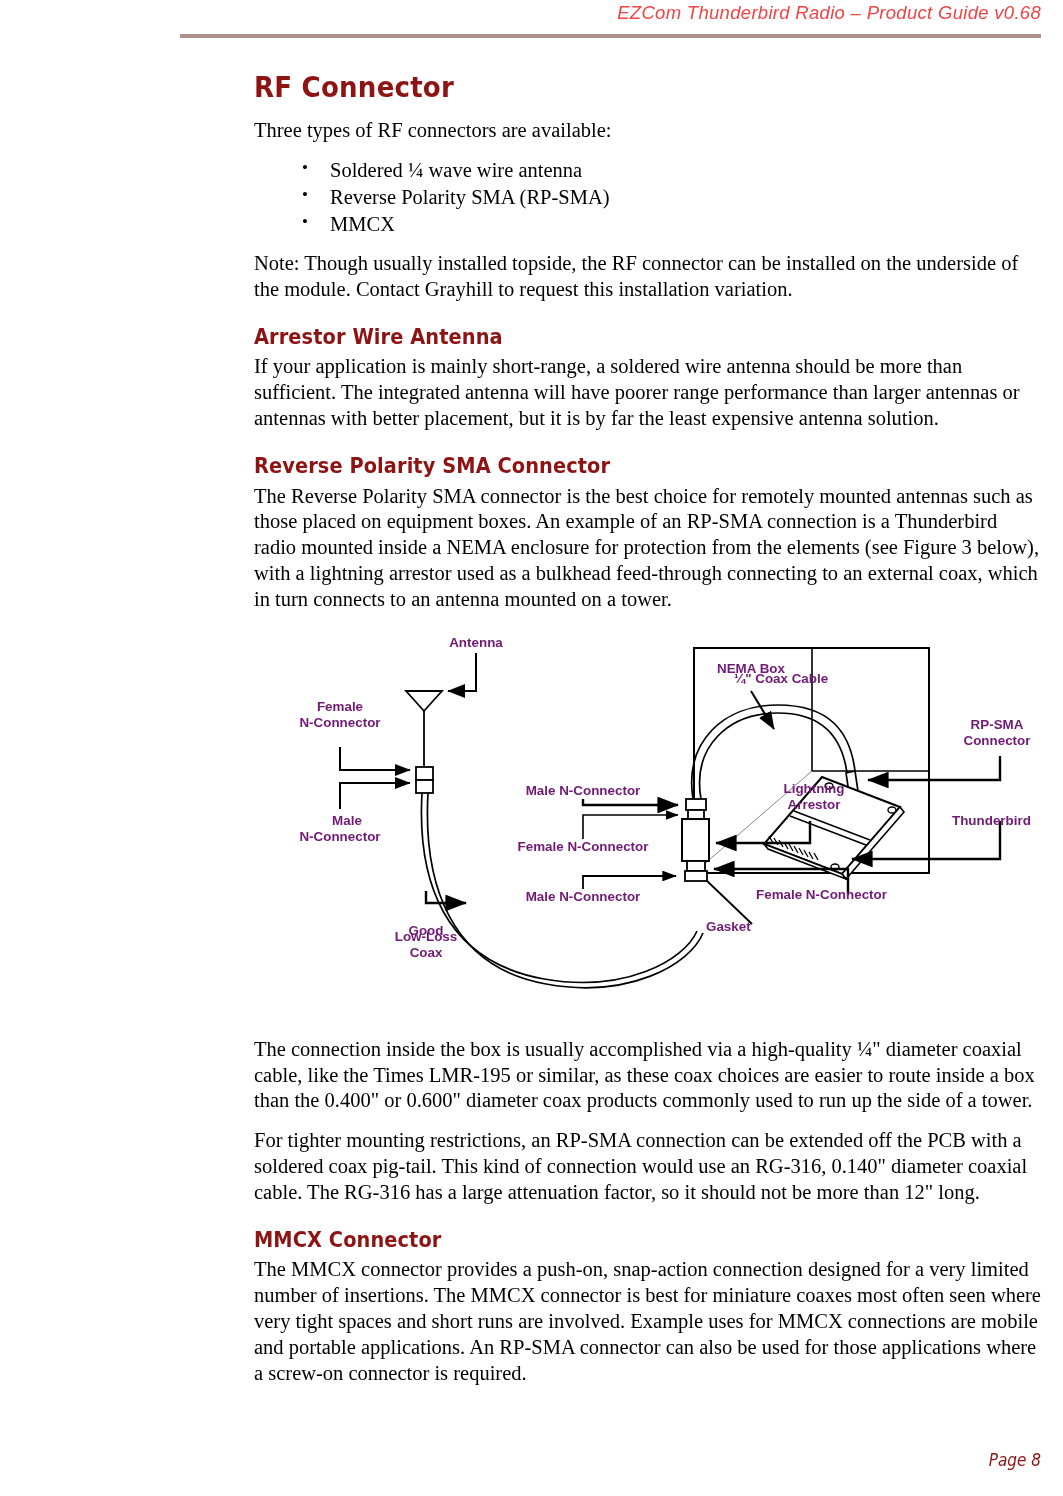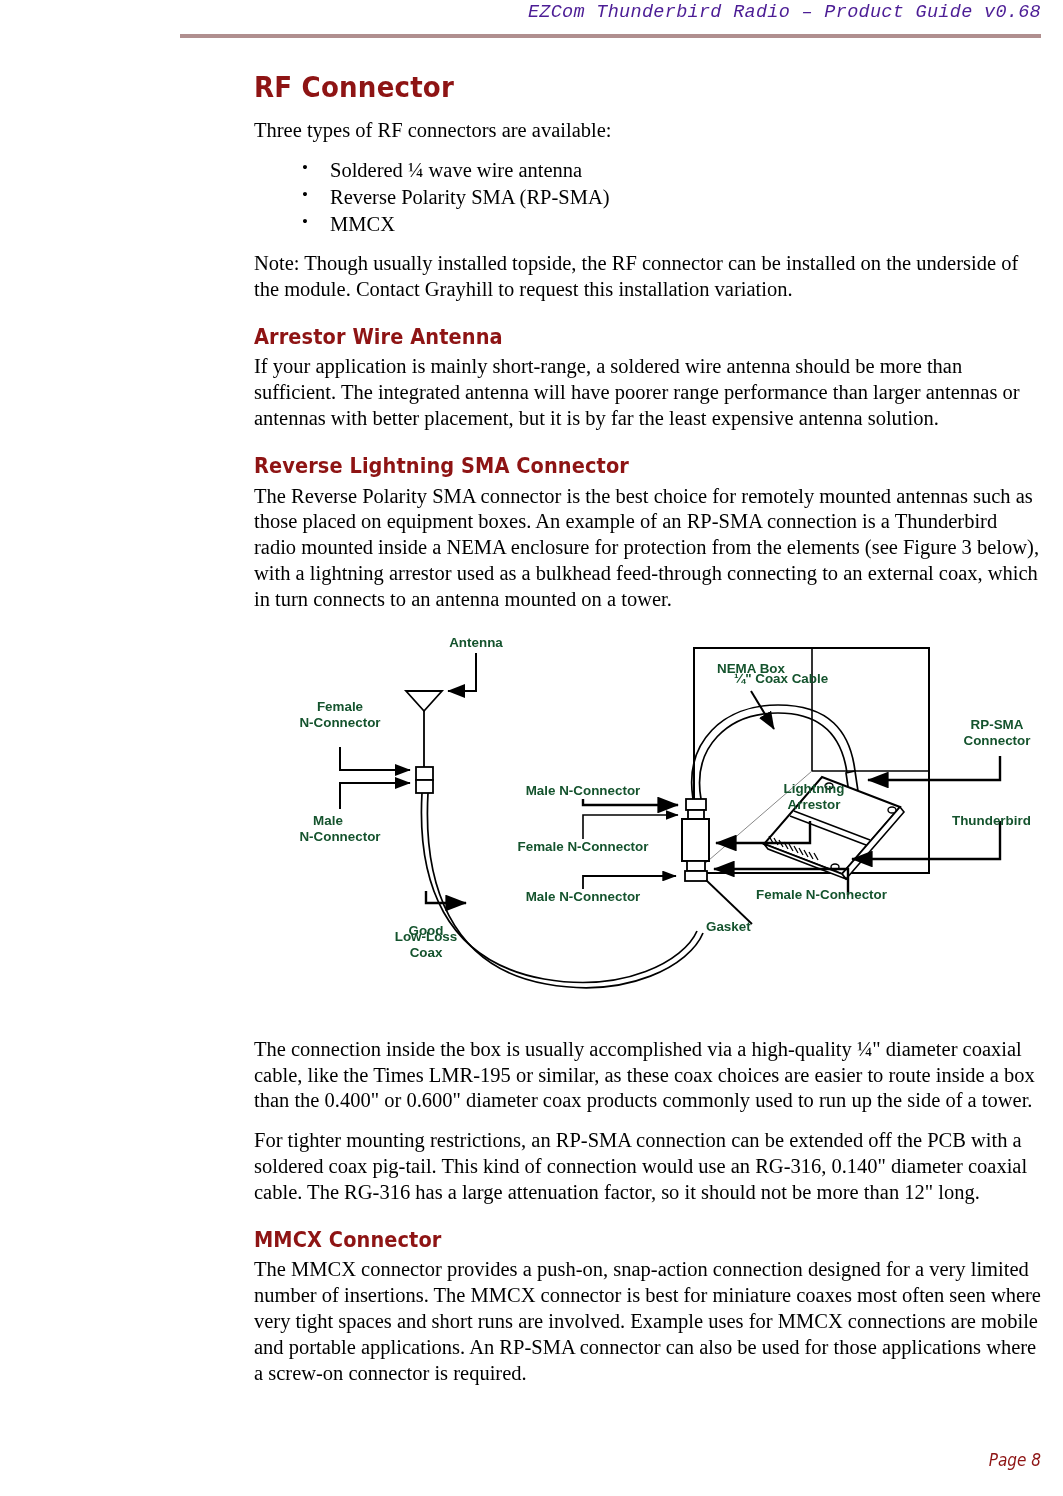--- a/index.html
+++ b/index.html
@@ -21,25 +21,25 @@
     position: absolute;
     top: 0;
     left: 0;
     width: 1063px;
     height: 48px;
   }
   #header-title {
     position: absolute;
     right: 22px;
     top: 2px;
-    font-family: Liberation Mono, monospace;
+    font-family: Liberation Sans, sans-serif;
     font-style: italic;
     font-size: 18.5px;
     letter-spacing: 0.3px;
-    color: #4c1d95;
+    color: #ef4444;
     white-space: nowrap;
   }
   #header-rule {
     position: absolute;
     left: 180px;
     top: 34px;
     width: 861px;
     height: 4px;
     background: #b08f8f;
   }
@@ -109,21 +109,21 @@
     font-size: 20.5px;
     margin: 6px 0 22px 0;
   }
 
   .fig-label {
     position: absolute;
     font-family: "Liberation Sans", "DejaVu Sans", sans-serif;
     font-weight: bold;
     font-size: 13.4px;
     line-height: 1.18;
-    color: #14532d;
+    color: #701a75;
     white-space: nowrap;
   }
   .fig-label.ctr { text-align: center; }
 
   
   #page-footer {
     position: absolute;
     left: 0;
     bottom: 16px;
     width: 1063px;
@@ -173,21 +173,21 @@
       <span class="bullet">•</span>
       <span>MMCX</span>
     </li>
   </ul>
 
   <p class="doc-p">Note:  Though usually installed topside, the RF connector can be installed on the underside of the module.  Contact Grayhill to request this installation variation.</p>
 
   <h2 class="doc-h2">Arrestor Wire Antenna</h2>
   <p class="doc-p">If your application is mainly short-range, a soldered wire antenna should be more than sufficient.  The integrated antenna will have poorer range performance than larger antennas or antennas with better placement, but it is by far the least expensive antenna solution.</p>
 
-  <h2 class="doc-h2">Reverse Lightning SMA Connector</h2>
+  <h2 class="doc-h2">Reverse Polarity SMA Connector</h2>
   <p class="doc-p">The Reverse Polarity SMA connector is the best choice for remotely mounted antennas such as those placed on equipment boxes.  An example of an RP-SMA connection is a Thunderbird radio mounted inside a NEMA enclosure for protection from the elements (see Figure 3 below), with a lightning arrestor used as a bulkhead feed-through connecting to an external coax, which in turn connects to an antenna mounted on a tower.</p>
 
   <div id="figure-block">
 
     <svg width="788" height="400" viewBox="0 0 788 400">
       <defs>
         <marker id="ah" markerWidth="9" markerHeight="7" refX="8.6" refY="3.5" orient="auto">
           <path d="M0,0 L9,3.5 L0,7 z" fill="#000"></path>
         </marker>
         <marker id="ahs" markerWidth="8" markerHeight="6" refX="7.6" refY="3" orient="auto">
@@ -277,21 +277,21 @@
 
       <path d="M746,190 L746,228 L598,228" fill="none" stroke="#000" stroke-width="2.4" marker-end="url(#ah)"></path>
     </svg>
 
     
     <div class="fig-label ctr" style="left:176px; top:4px; width:92px;">Antenna</div>
 
     <div class="fig-label ctr" style="left:20px; top:68px; width:132px;">Female</div>
     <div class="fig-label ctr" style="left:20px; top:84px; width:132px;">N-Connector</div>
 
-    <div class="fig-label ctr" style="left:8px; top:182px; width:132px;">Male</div>
+    <div class="fig-label ctr" style="left:27px; top:182px; width:132px;">Male</div>
     <div class="fig-label ctr" style="left:20px; top:198px; width:132px;">N-Connector</div>
 
     <div class="fig-label ctr" style="left:110px; top:284px; width:124px;margin-top:8px;">Good</div>
     <div class="fig-label ctr" style="left:110px; top:298px; width:124px;">Low-Loss</div>
     <div class="fig-label ctr" style="left:110px; top:314px; width:124px;">Coax</div>
 
     <div class="fig-label ctr" style="left:215px; top:152px; width:228px;">Male N-Connector</div>
     <div class="fig-label ctr" style="left:205px; top:208px; width:248px;">Female N-Connector</div>
     <div class="fig-label ctr" style="left:215px; top:258px; width:228px;">Male N-Connector</div>
 

